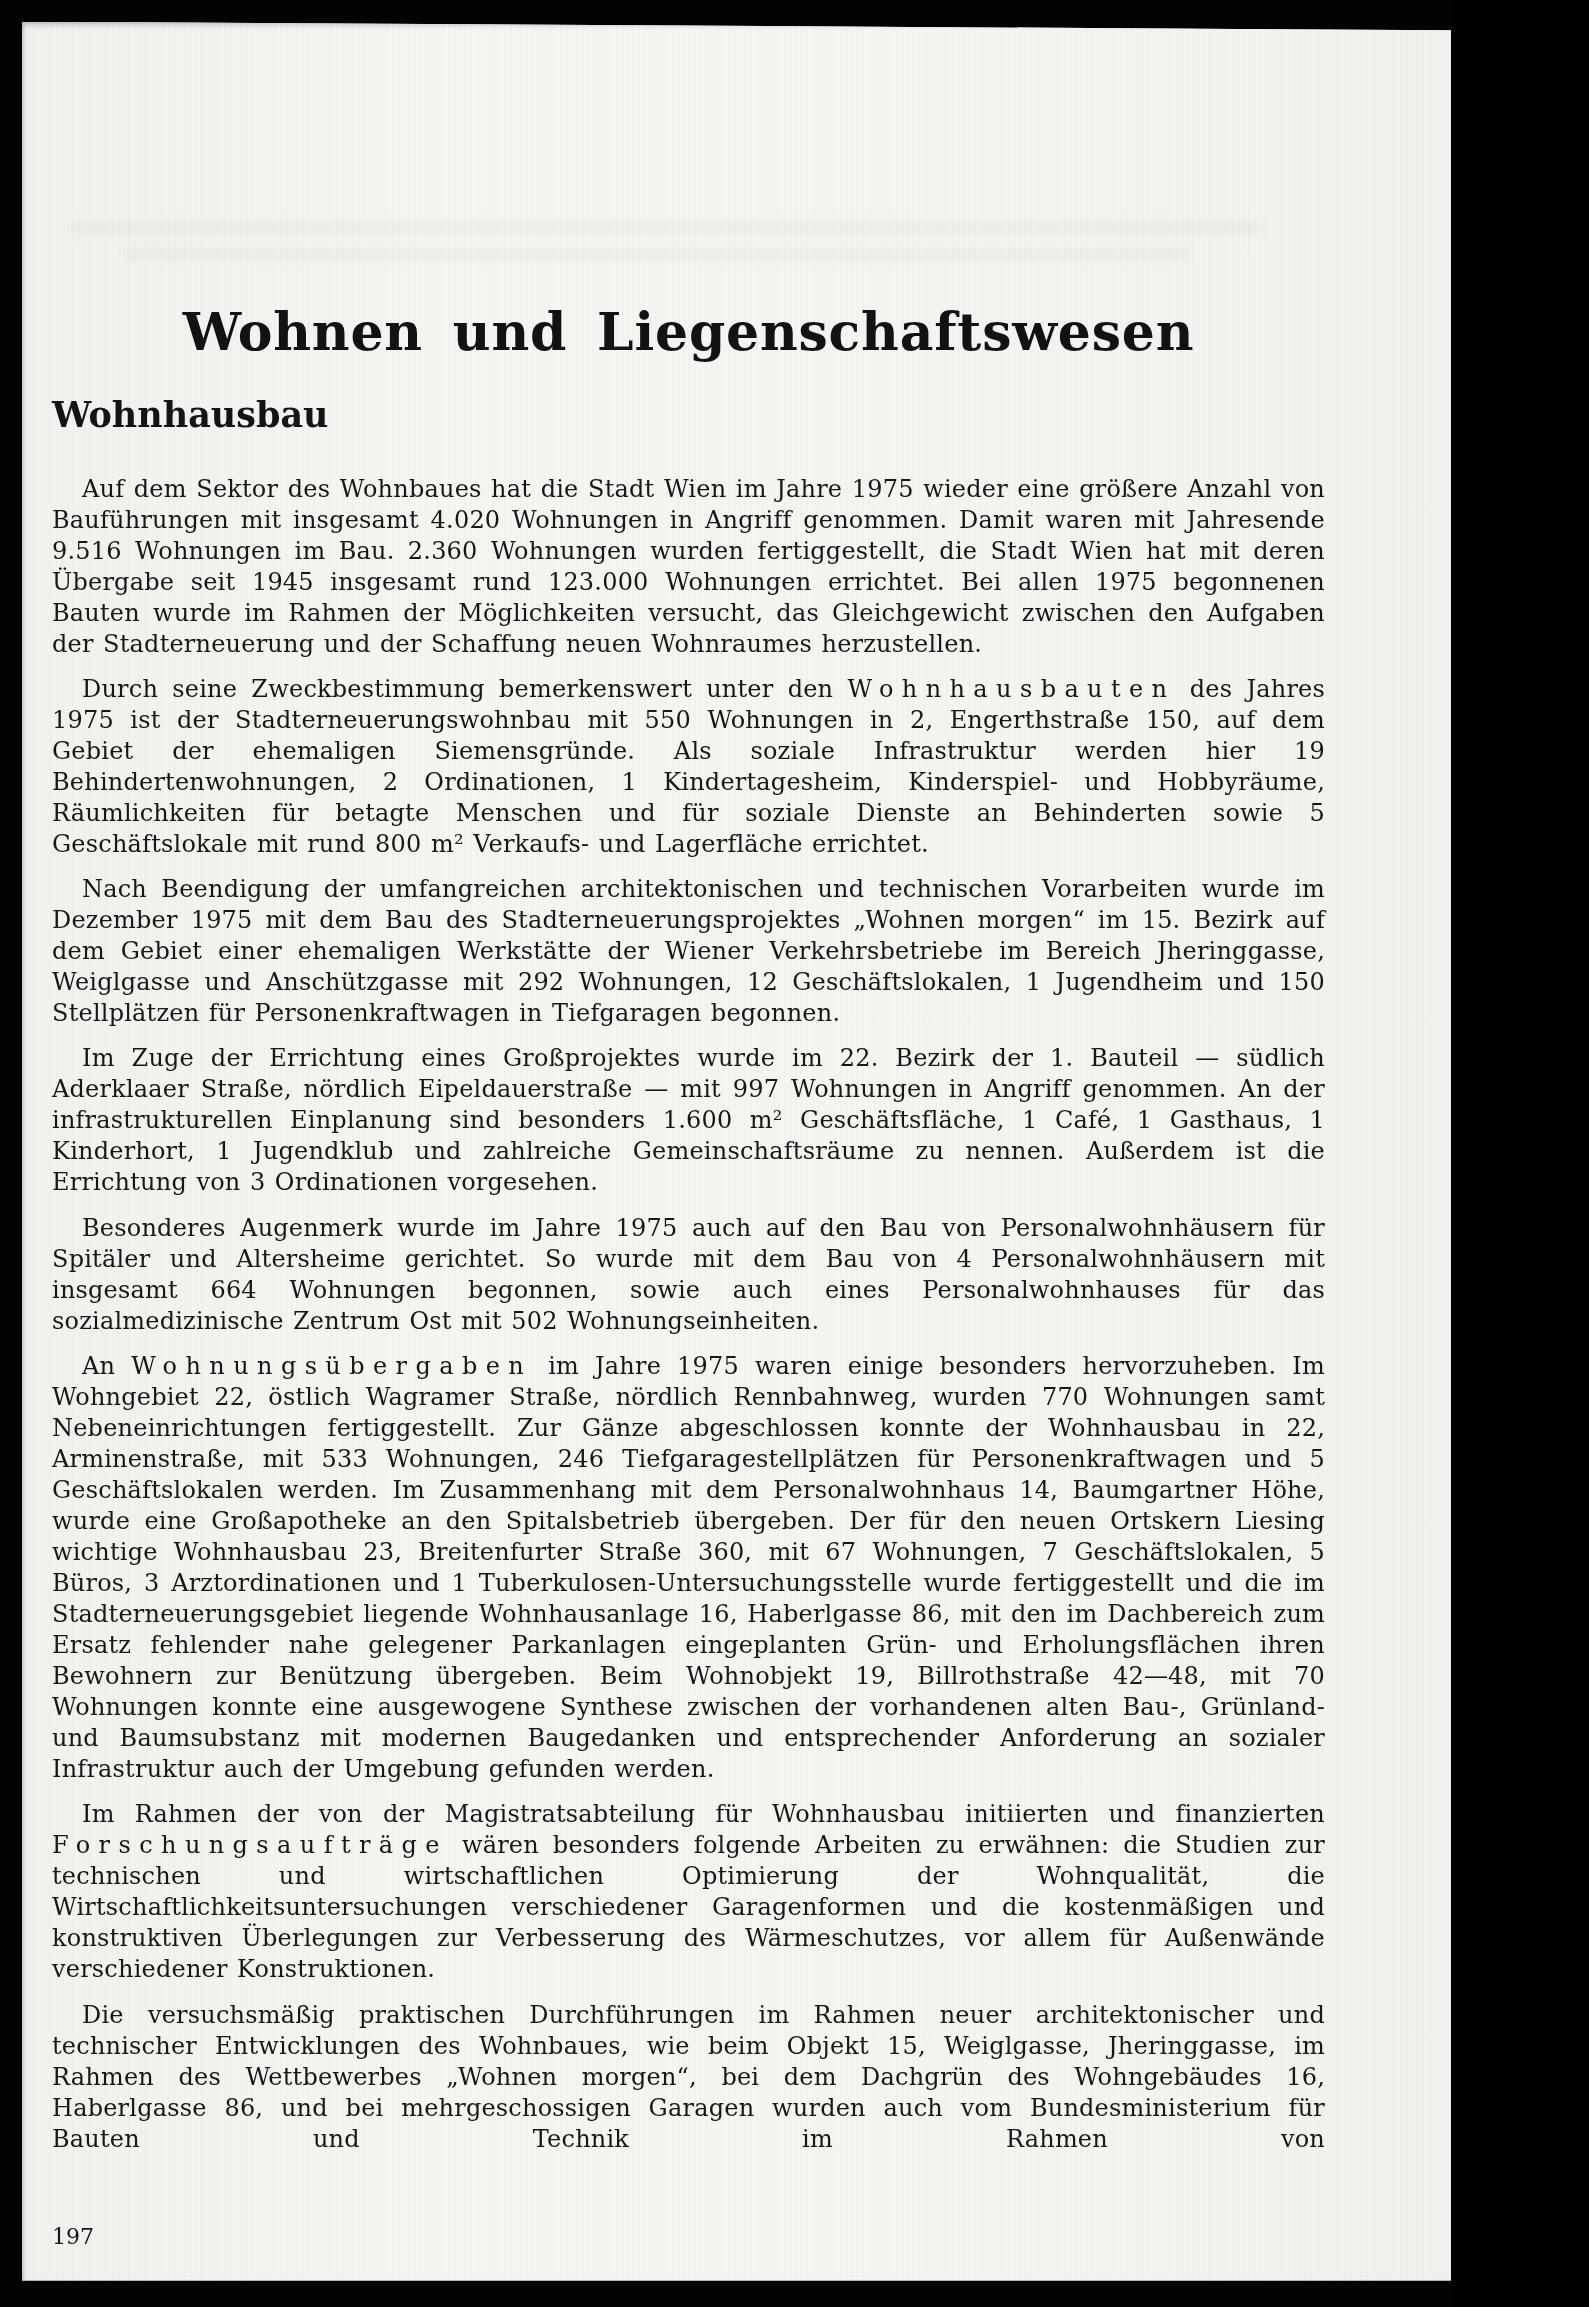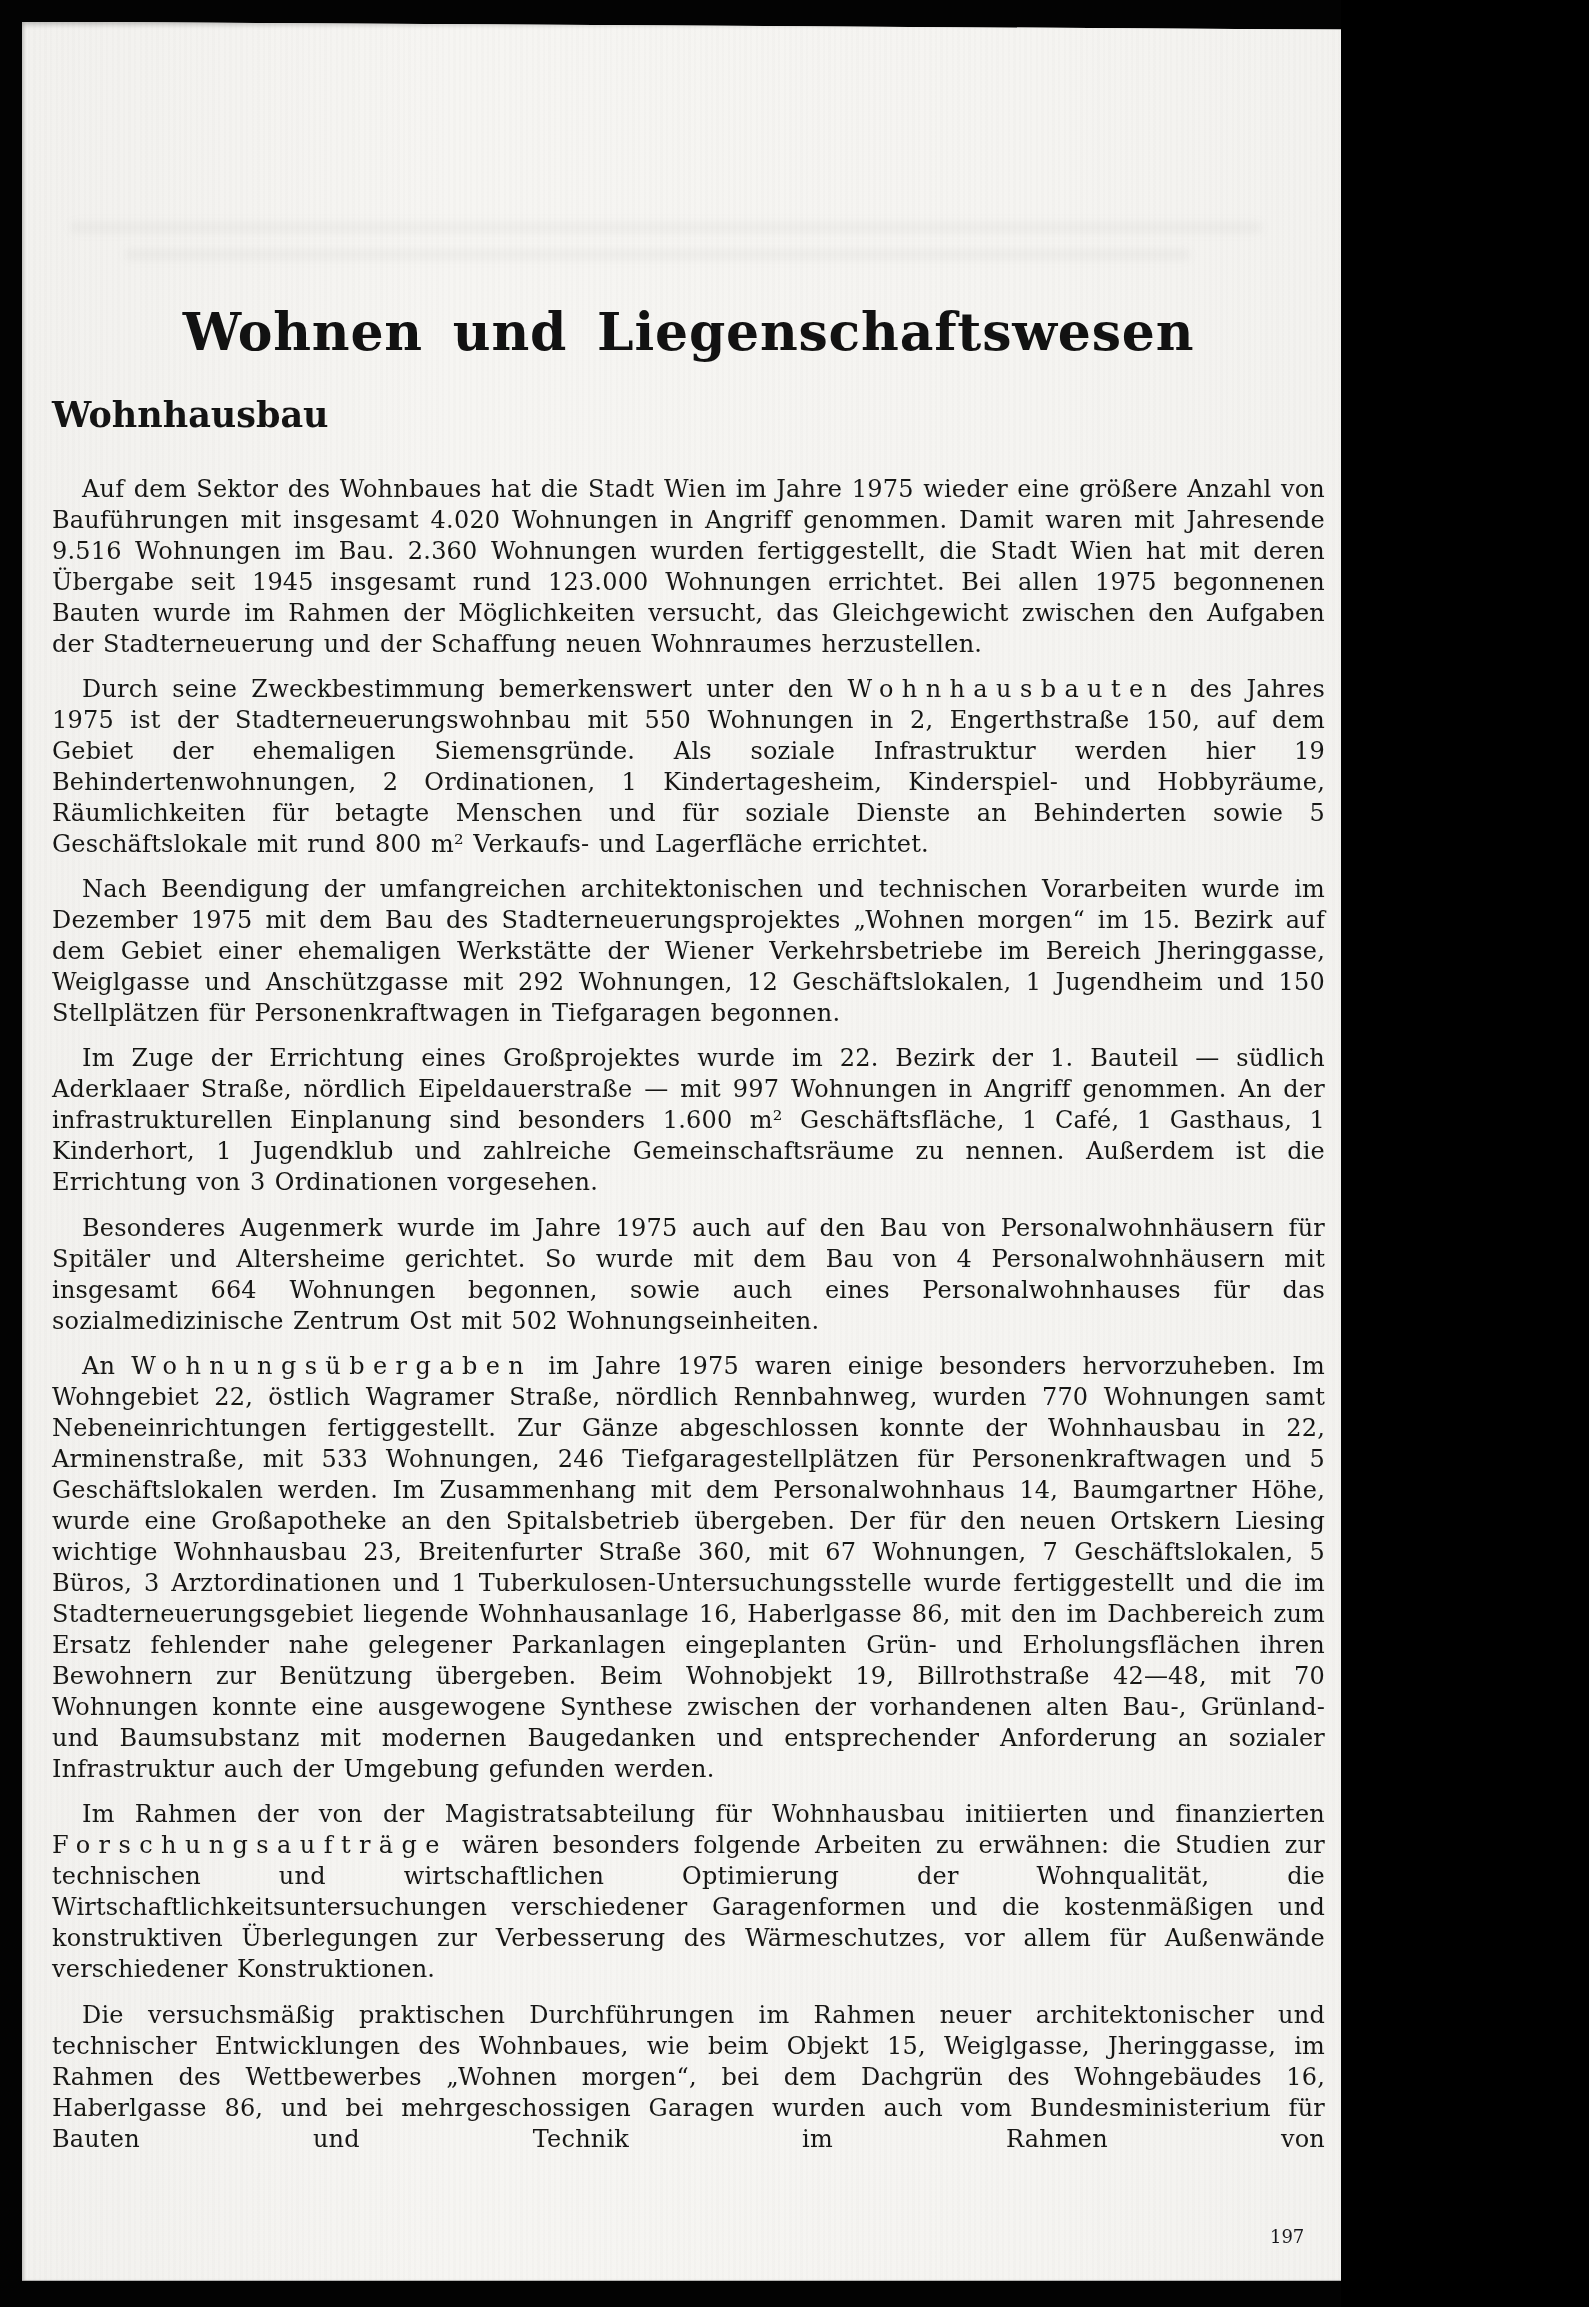--- a/index.html
+++ b/index.html
@@ -2,21 +2,21 @@
 <html style="font-size:12.7px"><head>
 <meta charset="utf-8">
 <style>
   html, body {
     margin: 0;
     padding: 0;
     background: #000;
   }
   .scan-canvas {
     position: relative;
-    width: 1341px;
+    width: 1451px;
     height: 2307px;
     background: #030303;
     overflow: hidden;
     font-family: "DejaVu Serif", "Liberation Serif", serif;
   }
   .paper-page {
     position: absolute;
     left: 22px;
     top: 21.5px;
     width: 1544px;
@@ -86,22 +86,21 @@
   }
   .body-text p.justify-last {
     text-align-last: justify;
   }
   .sperr {
     letter-spacing: 0.35em;
   }
   .page-number {
     margin-top: 67px;
     padding-right: 20.7px;
-    text-align: right;
-    font-size: 18px;
+    font-size: 22px;
     line-height: 29px;
     color: #15151a;
   }
 </style>
 </head>
 <body>
 
 <div class="scan-canvas">
   <div class="paper-page">
     <div class="crease-line"></div>

